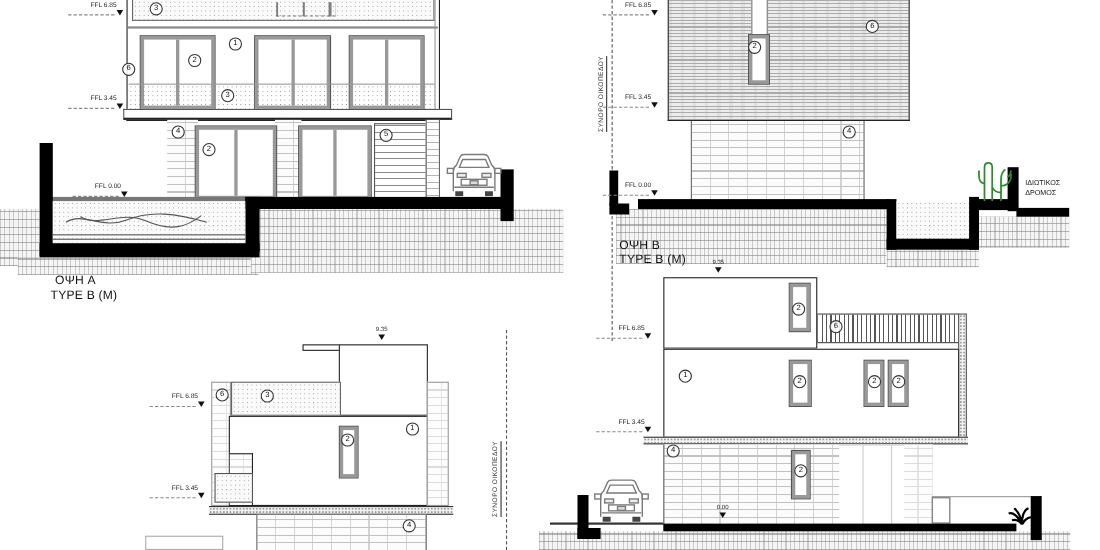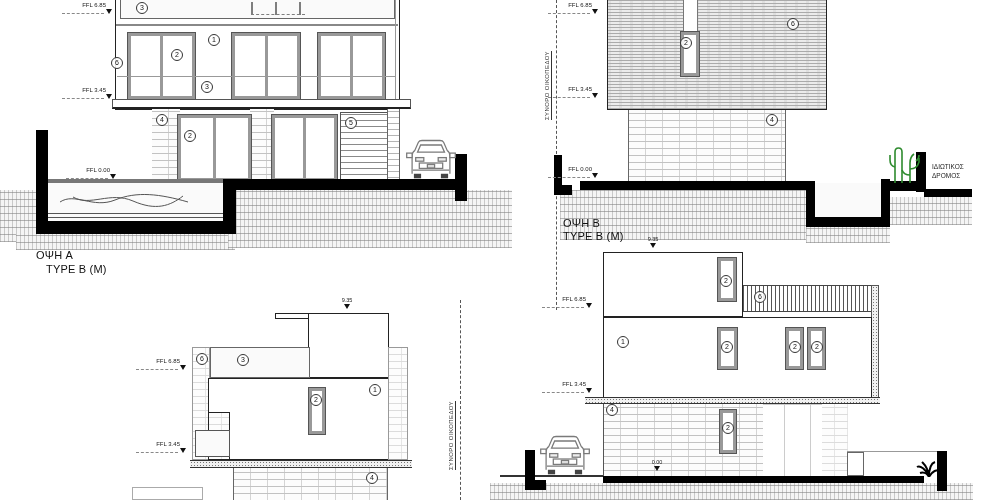--- a/index.html
+++ b/index.html
@@ -118,21 +118,21 @@
   <div class="lvl" style="left:62px;top:87px">
     <span class="lvl-t">FFL 3.45</span>
     <span class="tri"></span>
     <span class="lvl-d"></span>
   </div>
   <div class="lvl" style="left:66px;top:167px">
     <span class="lvl-t">FFL 0.00</span>
     <span class="tri"></span>
     <span class="lvl-d"></span>
   </div>
-  <div class="title" style="left:36px;top:249px">ΟΨΗ A</div>
+  <div class="title" style="left:50px;top:249px">ΟΨΗ A</div>
   <div class="title" style="left:46px;top:263px">TYPE B (M)</div>
 
   <div class="dashv" style="left:556px;top:0;height:310px"></div>
   <div class="vtext" style="left:544px;top:40px;height:80px">ΣΥΝΟΡΟ ΟΙΚΟΠΕΔΟΥ</div>
   <div class="clad" style="left:607px;top:0;width:220px;height:110px;border:1px solid #222;border-top:none"></div>
   <div class="abs" style="left:683px;top:0;width:15px;height:33px;background:#fff;border-left:1px solid #777;border-right:1px solid #777"></div>
   <div class="win" style="left:681px;top:32px;width:18px;height:44px"></div>
   <div class="brick" style="left:628px;top:110px;width:158px;height:73px;border-left:1px solid #666;border-right:1px solid #666"></div>
 
   <div class="hatch" style="left:560px;top:190px;width:246px;height:50px"></div>

